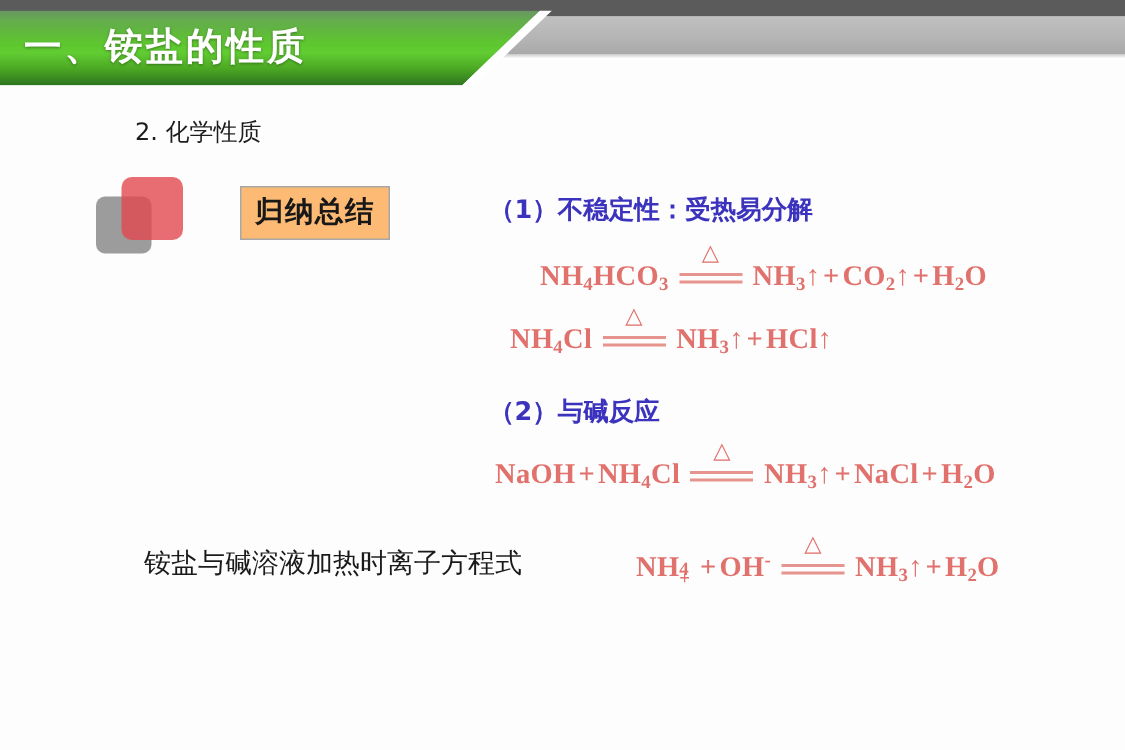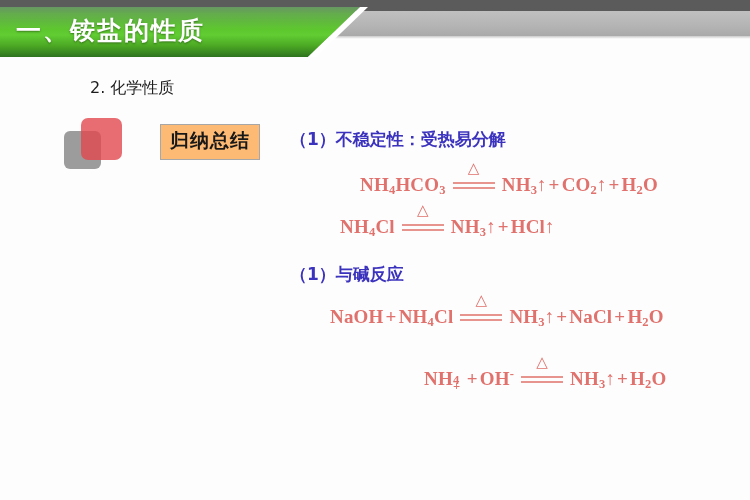--- a/index.html
+++ b/index.html
@@ -144,20 +144,21 @@
   }
 
   
   .blue-head {
     position: absolute;
     font-size: 17px;
     font-weight: bold;
     color: #3b32bd;
     white-space: nowrap;
     font-family: "DejaVu Sans", "Liberation Sans", sans-serif;
+    margin-left: 36px;
   }
   #head-1 { left: 290px; top: 128px; }
   #head-2 { left: 290px; top: 263px; }
 
   
   .black-caption {
     position: absolute;
     left: 96px;
     top: 363px;
     font-size: 18px;
@@ -258,22 +259,23 @@
 
   <div class="deco">
     <div class="deco-gray"></div>
     <div class="deco-red"></div>
   </div>
 
   <div class="tag-box">归纳总结</div>
 
   <div class="blue-head" id="head-1">（1）不稳定性：受热易分解</div>
 
-  <div class="blue-head" id="head-2">（1）与碱反应</div>
-
+  <div class="blue-head" id="head-2">（2）与碱反应</div>
+
+  <div class="black-caption">铵盐与碱溶液加热时离子方程式</div>
 
   <div class="eq" id="eq-1" style="color: rgb(224, 113, 108); margin-left: 20px;">
       <span class="term">NH<sub>4</sub></span>
       <span class="term">HCO<sub>3</sub></span>
       <span class="rxn">
         <span class="tri">△</span>
         <span class="bar b1"></span>
         <span class="bar b2"></span>
       </span>
       <span class="term">NH<sub>3</sub><span class="arrow-up">↑</span></span>

